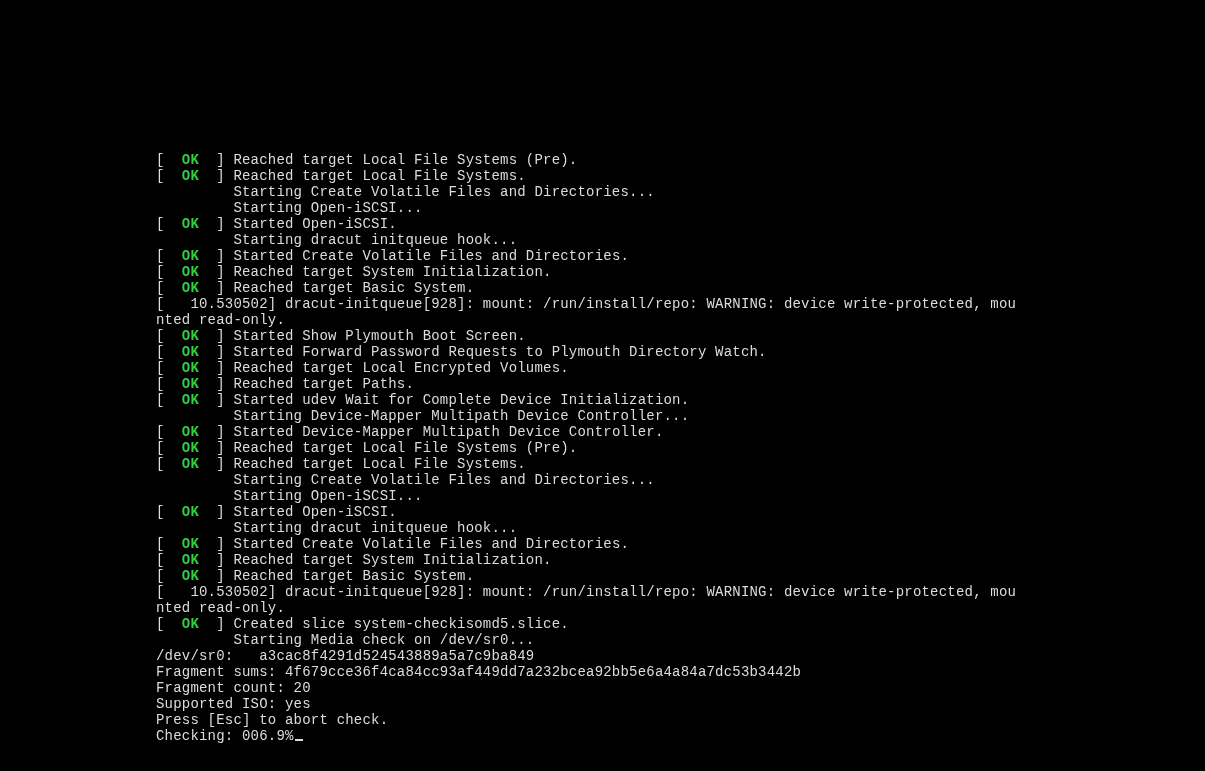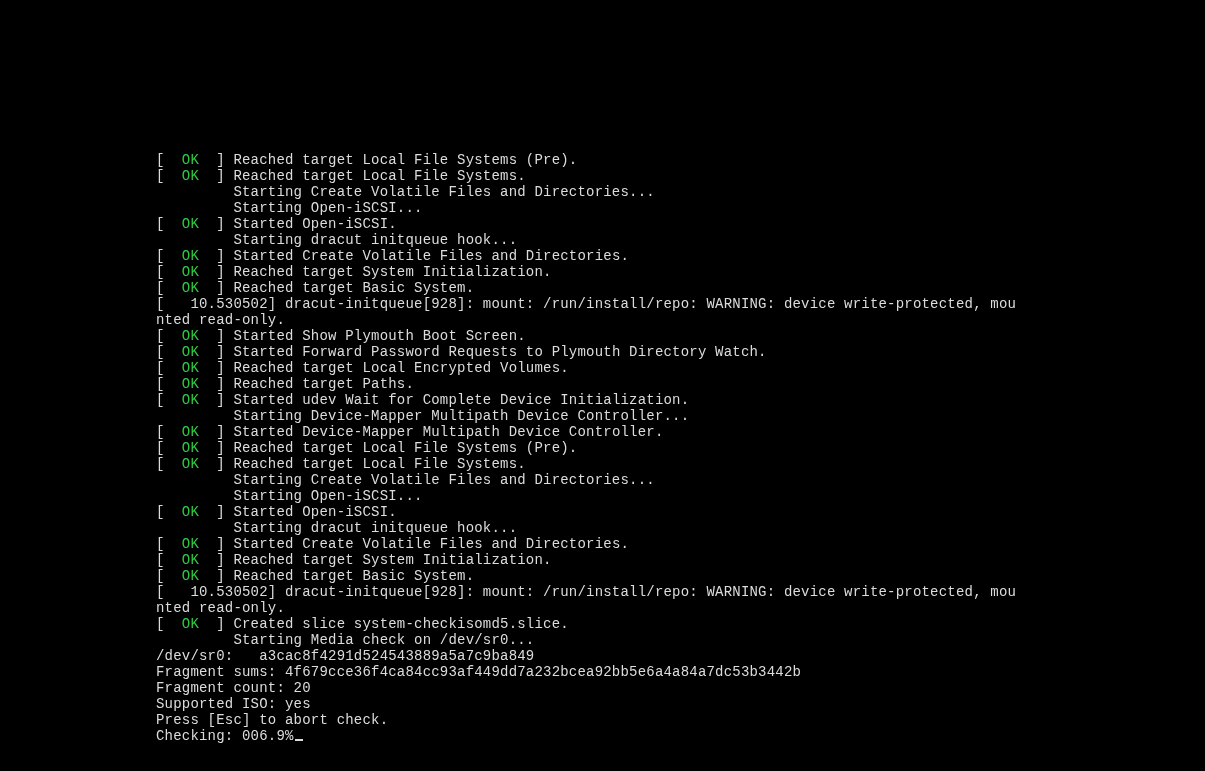--- a/index.html
+++ b/index.html
@@ -13,21 +13,21 @@
       font-family: "Courier New", Courier, monospace;
       font-size: 14px;
       line-height: 16px;
       color: #dcdcdc;
       padding-top: 88px;
       padding-left: 156px;
       white-space: pre;
       letter-spacing: 0.2px;
     }
     .line { display: block; }
-    .ok   { color: #2ecc40; font-weight: normal; }
+    .ok   { color: #2ecc40; font-weight: bold; }
     .dim  { color: #dcdcdc; }
     .cursor {
       display: inline-block;
       width: 8px;
       height: 2px;
       background: #dcdcdc;
       vertical-align: -1px;
       margin-left: 1px;
     }
   </style>

